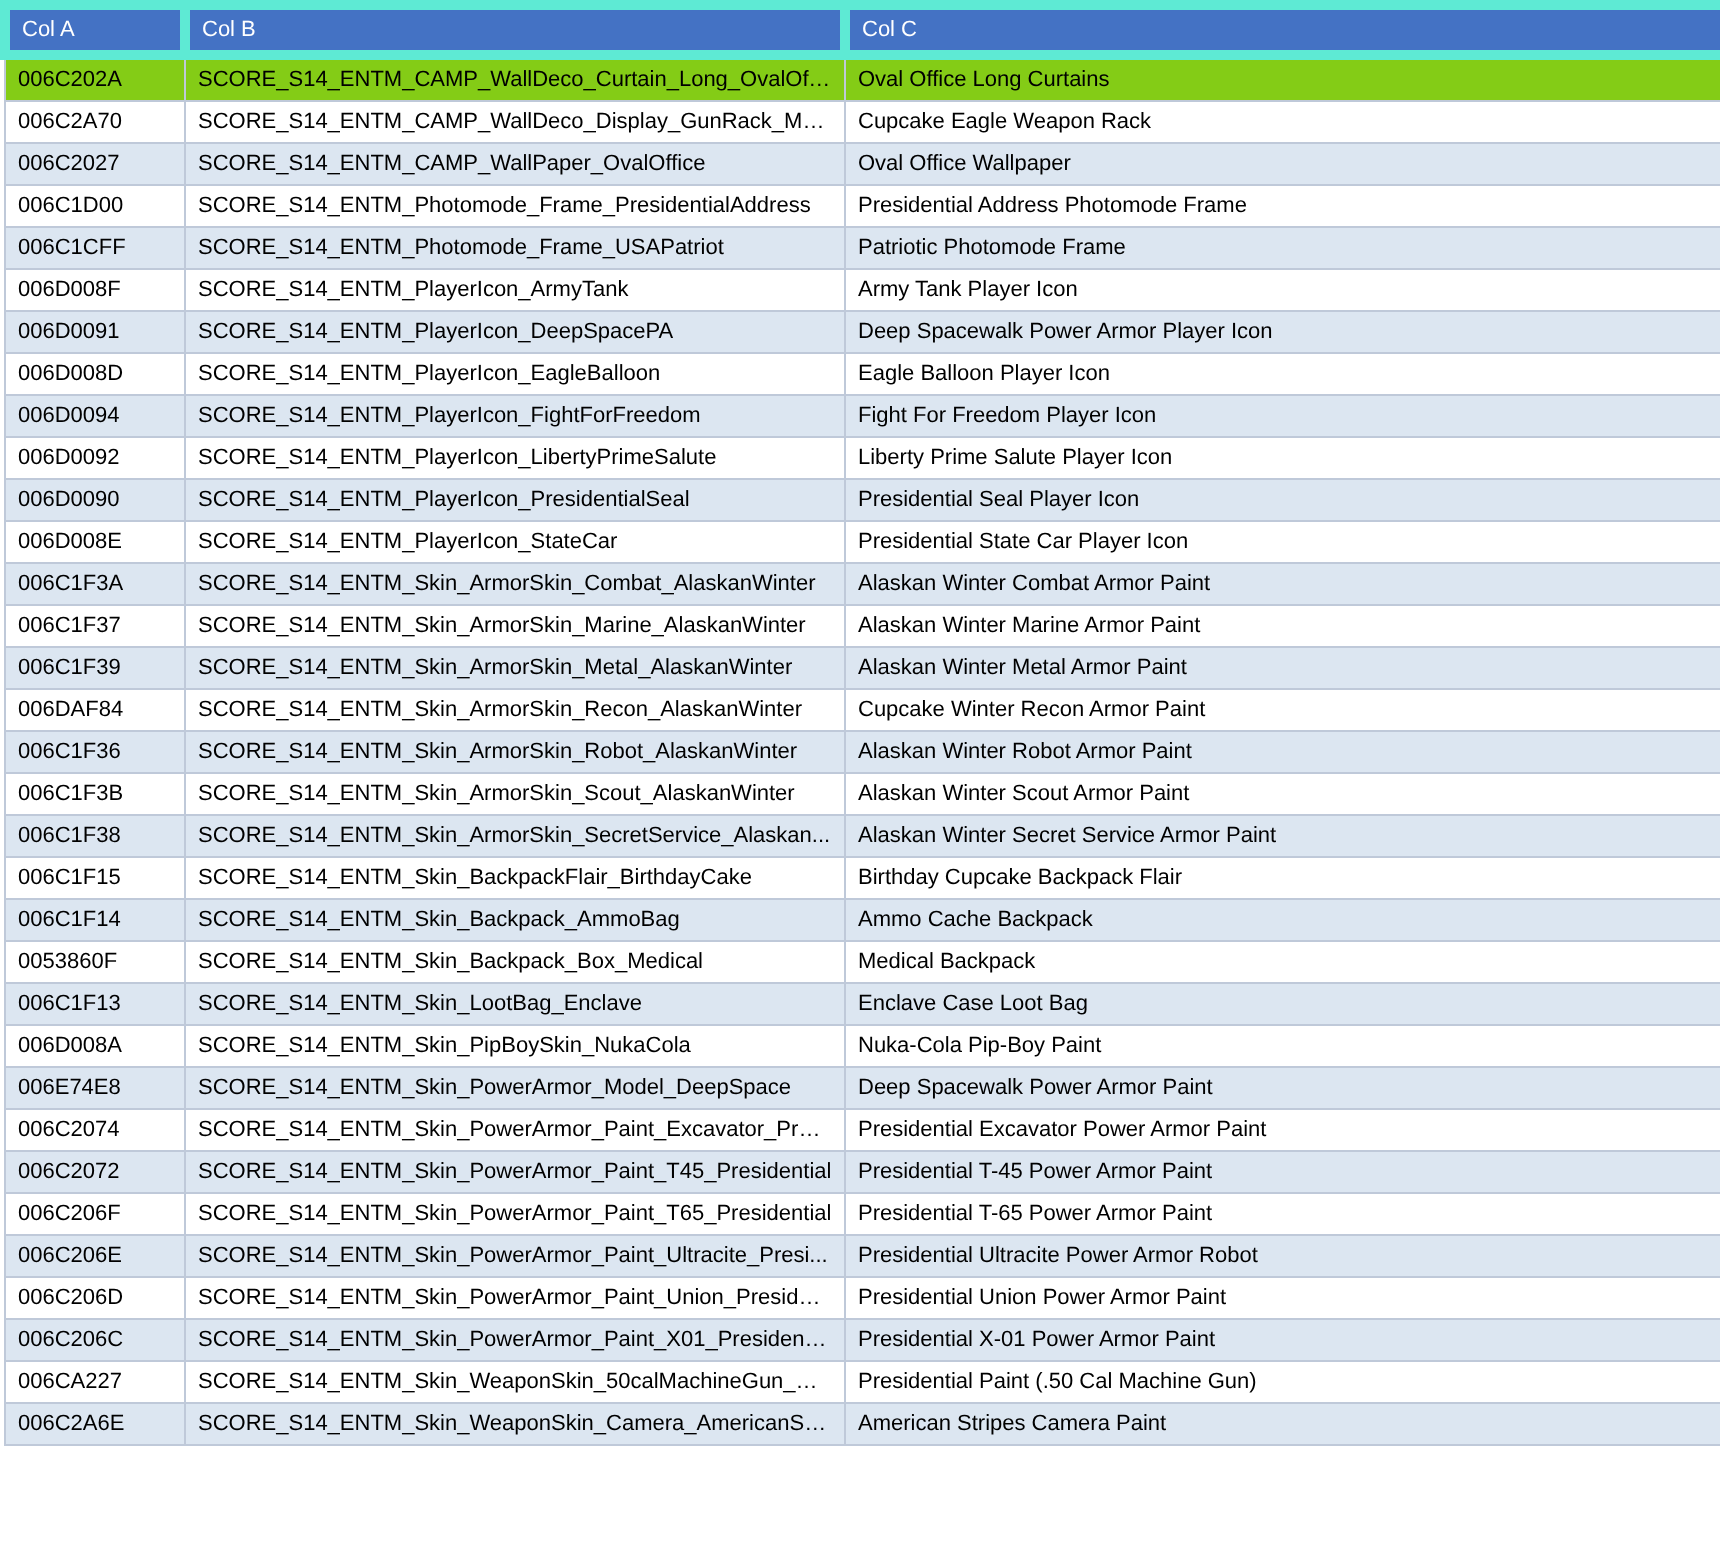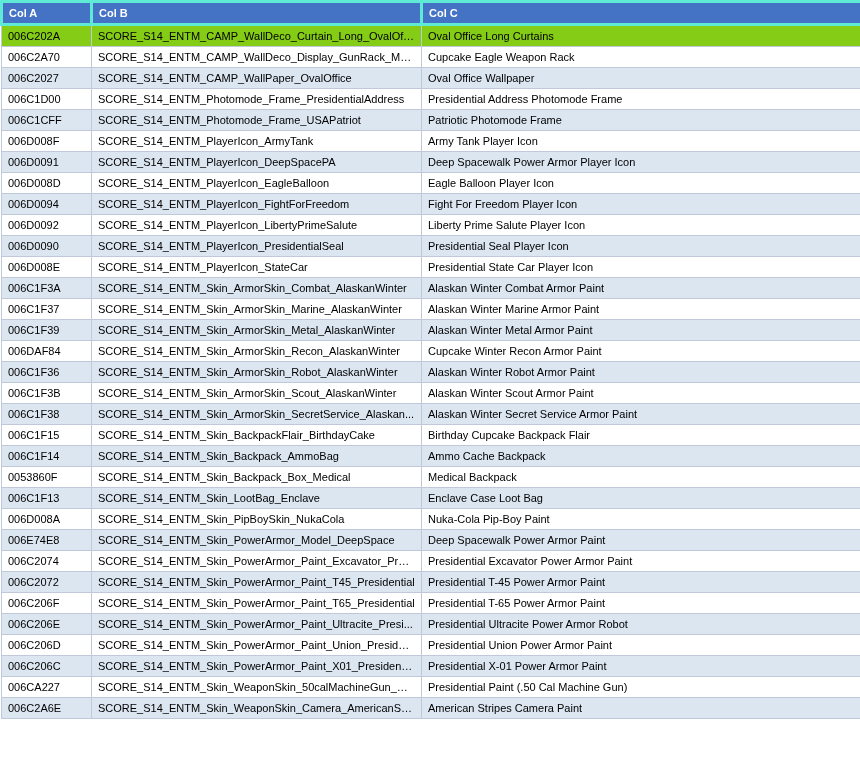--- a/index.html
+++ b/index.html
@@ -25,23 +25,23 @@
     col.col1 { width: 90px; }
     col.col2 { width: 330px; }
     col.col3 { width: 440px; }
     thead tr {
       background: #4472c4;
       color: #fff;
     }
     thead th {
       padding: 4px 6px;
       text-align: left;
-      font-weight: bold;
+      font-weight: normal;
       font-size: 11px;
-      border: 3px solid #5eead4;
+      border: 5px solid #5eead4;
     }
     tbody tr:nth-child(odd) {
       background: #dce6f1;
     }
     tbody tr:nth-child(even) {
       background: #ffffff;
     }
     tbody tr:first-child {
       background: #84cc16;
     }

